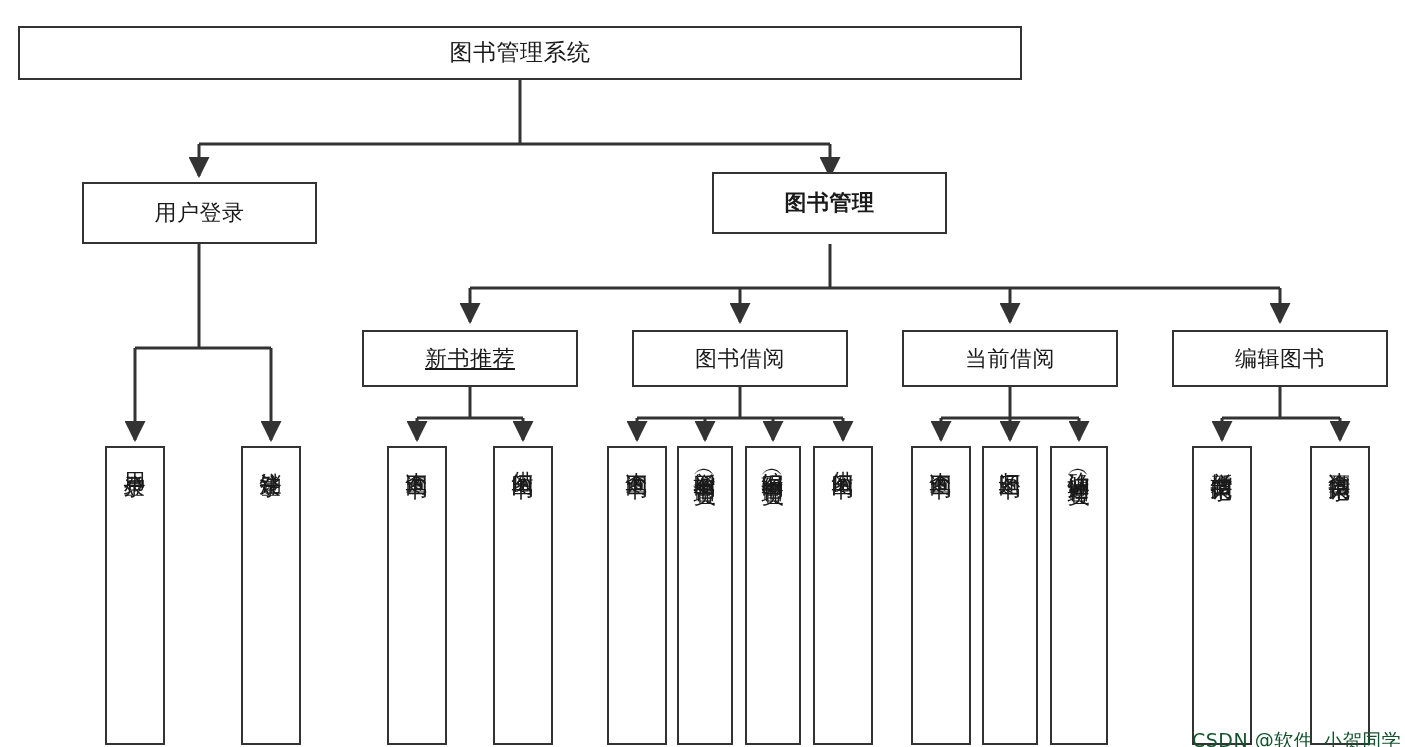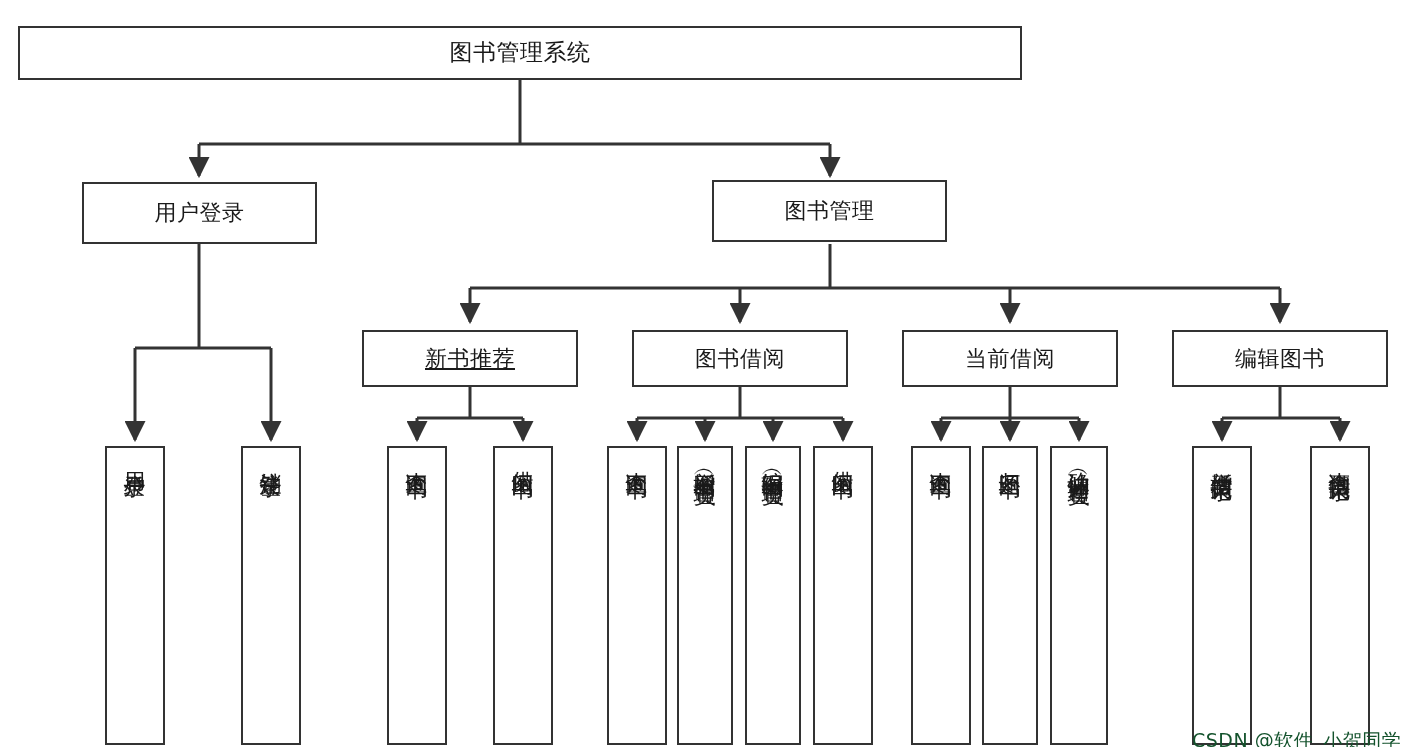--- a/index.html
+++ b/index.html
@@ -133,21 +133,21 @@
   </svg>
 
   <div class="node h root" style="left:18px; top:14px; width:1004px; height:54px;">
     <span class="label">图书管理系统</span>
   </div>
 
   <div class="node h" style="left:82px; top:170px; width:235px; height:62px;">
     <span class="label">用户登录</span>
   </div>
 
-  <div class="node h" style="left:712px; top:168px; width:235px; height:62px;">
+  <div class="node h" style="left:712px; top:160px; width:235px; height:62px;font-weight:bold;">
     <span class="label">图书管理</span>
   </div>
 
   <div class="node h" style="left:362px; top:318px; width:216px; height:57px;text-decoration:underline;">
     <span class="label">新书推荐</span>
   </div>
 
   <div class="node h" style="left:632px; top:318px; width:216px; height:57px;">
     <span class="label">图书借阅</span>
   </div>

